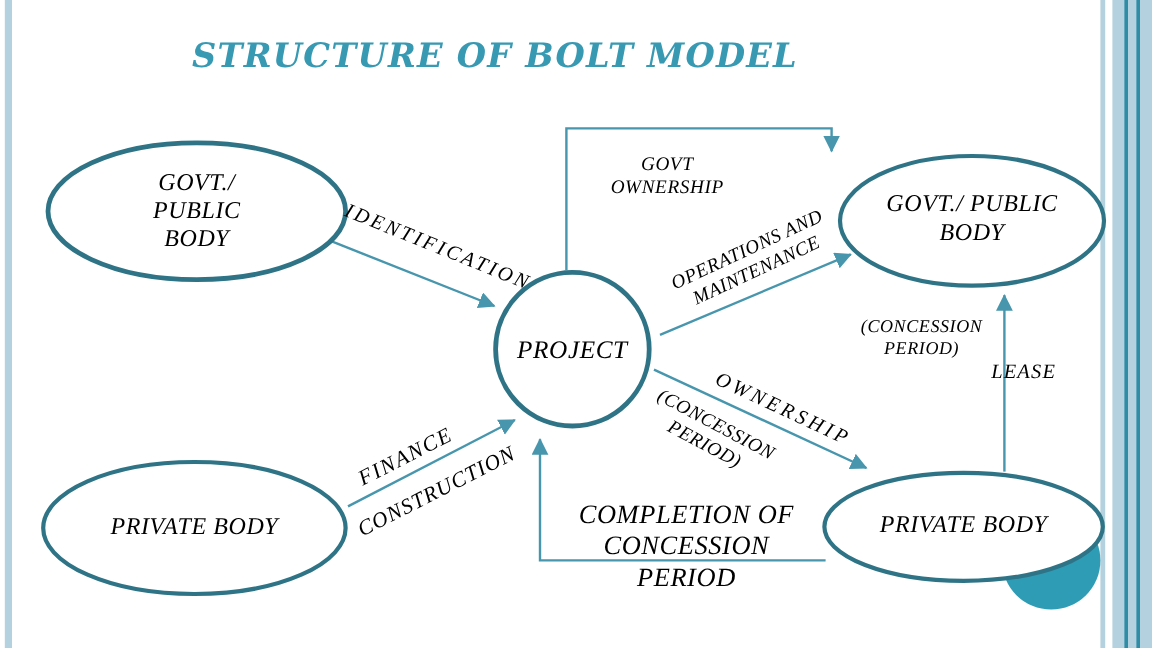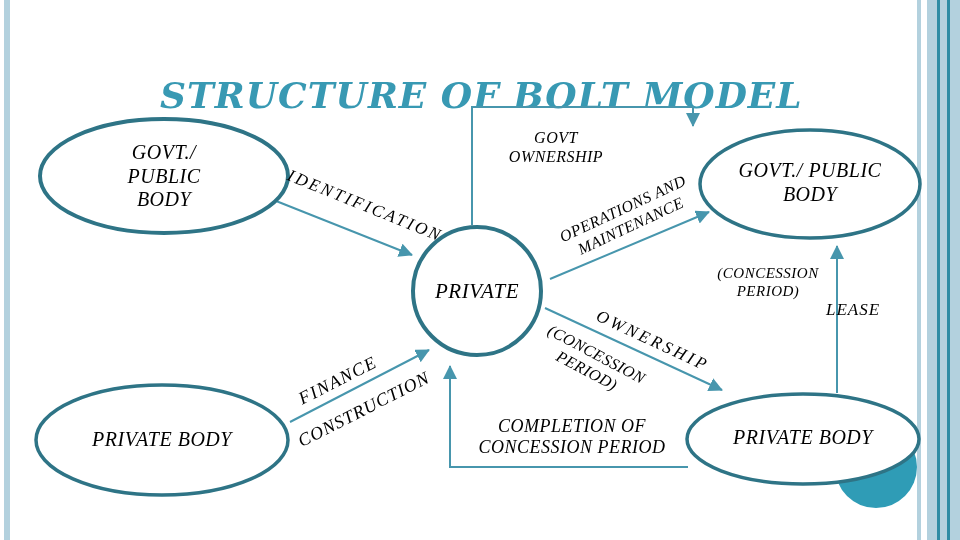--- a/index.html
+++ b/index.html
@@ -9,22 +9,22 @@
   
   .stripe{position:absolute;top:0;height:540px;}
   .stripe-left{left:4px;width:6px;background:var(--color-stripe-light,#b3d1de);}
   .stripe-r1{left:917px;width:4px;background:var(--color-stripe-light,#b3d1de);}
   .stripe-band{left:927px;width:33px;background:var(--color-stripe-light,#b3d1de);}
   .stripe-d1{left:937px;width:3px;background:var(--color-stripe-dark,#2e8ca4);}
   .stripe-d2{left:947px;width:3px;background:var(--color-stripe-dark,#2e8ca4);}
 
   .title{position:absolute;left:160px;top:30px;width:640px;
          font-family:"DejaVu Serif", serif;font-style:italic;font-weight:bold;
-         font-size:36px;letter-spacing:1px;color:var(--color-title,#3899b3);
-         white-space:nowrap;margin-top:44px;}
+         font-size:28px;letter-spacing:1px;color:var(--color-title,#3899b3);
+         white-space:nowrap;}
 
   svg.diagram{position:absolute;left:0;top:0;}
   .node-ellipse{fill:#ffffff;stroke:var(--color-node-border,#2e7486);}
   .edge-line{fill:none;stroke:var(--color-arrow,#4796ad);stroke-width:2;}
   .arrowhead{fill:var(--color-arrow,#4796ad);}
   .accent-circle{fill:var(--color-accent-circle,#2f9cb6);}
 
   .lbl{position:absolute;color:var(--color-text,#000000);font-style:italic;
        text-align:center;line-height:1.18;letter-spacing:0.5px;}
   .node-lbl{font-size:20px;}
@@ -42,21 +42,21 @@
   .lbl-operations{left:549px;top:199px;width:156px;transform:rotate(-25deg);}
   .lbl-concession-lease{left:713px;top:265px;width:110px;font-size:15px;}
   .lbl-lease{left:818px;top:300px;width:70px;font-size:17px;letter-spacing:1px;}
   .lbl-ownership{left:580px;top:331px;width:145px;font-size:17px;
       letter-spacing:3px;transform:rotate(25deg);white-space:nowrap;}
   .lbl-concession-own{left:538px;top:344px;width:106px;transform:rotate(28deg);}
   .lbl-finance{left:286px;top:370px;width:104px;font-size:18px;
       letter-spacing:1.5px;transform:rotate(-27deg);white-space:nowrap;}
   .lbl-construction{left:291px;top:399px;width:146px;font-size:18px;
       letter-spacing:1px;transform:rotate(-27deg);white-space:nowrap;}
-  .lbl-completion{left:477px;top:416px;width:190px;font-size:18px;}
+  .lbl-completion{left:477px;top:416px;width:190px;font-size:22px;}
 </style>
 </head>
 <body>
 
 <div class="slide">
 
   <div class="stripe stripe-left"></div>
   <div class="stripe stripe-r1"></div>
   <div class="stripe stripe-band"></div>
   <div class="stripe stripe-d1"></div>
@@ -83,21 +83,21 @@
 
     <ellipse class="node-ellipse" cx="164" cy="176" rx="124" ry="57" stroke-width="4"></ellipse>
     <ellipse class="node-ellipse" cx="810" cy="184" rx="110" ry="54" stroke-width="3.5"></ellipse>
     <circle class="node-ellipse" cx="477" cy="291" r="64" stroke-width="4"></circle>
     <ellipse class="node-ellipse" cx="162" cy="440" rx="126" ry="55" stroke-width="3.5"></ellipse>
     <ellipse class="node-ellipse" cx="803" cy="439" rx="116" ry="45" stroke-width="3.5"></ellipse>
   </svg>
 
   <div class="lbl node-lbl lbl-govt-left">GOVT./ PUBLIC BODY</div>
   <div class="lbl node-lbl lbl-govt-right">GOVT./ PUBLIC BODY</div>
-  <div class="lbl node-lbl lbl-project">PRIVATE</div>
+  <div class="lbl node-lbl lbl-project">PROJECT</div>
   <div class="lbl node-lbl lbl-private-left">PRIVATE BODY</div>
   <div class="lbl node-lbl lbl-private-right">PRIVATE BODY</div>
 
   <div class="lbl edge-lbl lbl-identification">IDENTIFICATION</div>
   <div class="lbl edge-lbl lbl-final-ownership">GOVT OWNERSHIP</div>
   <div class="lbl edge-lbl lbl-operations">OPERATIONS AND MAINTENANCE</div>
   <div class="lbl edge-lbl lbl-concession-lease">(CONCESSION PERIOD)</div>
   <div class="lbl edge-lbl lbl-lease">LEASE</div>
   <div class="lbl edge-lbl lbl-ownership">OWNERSHIP</div>
   <div class="lbl edge-lbl lbl-concession-own">(CONCESSION PERIOD)</div>

